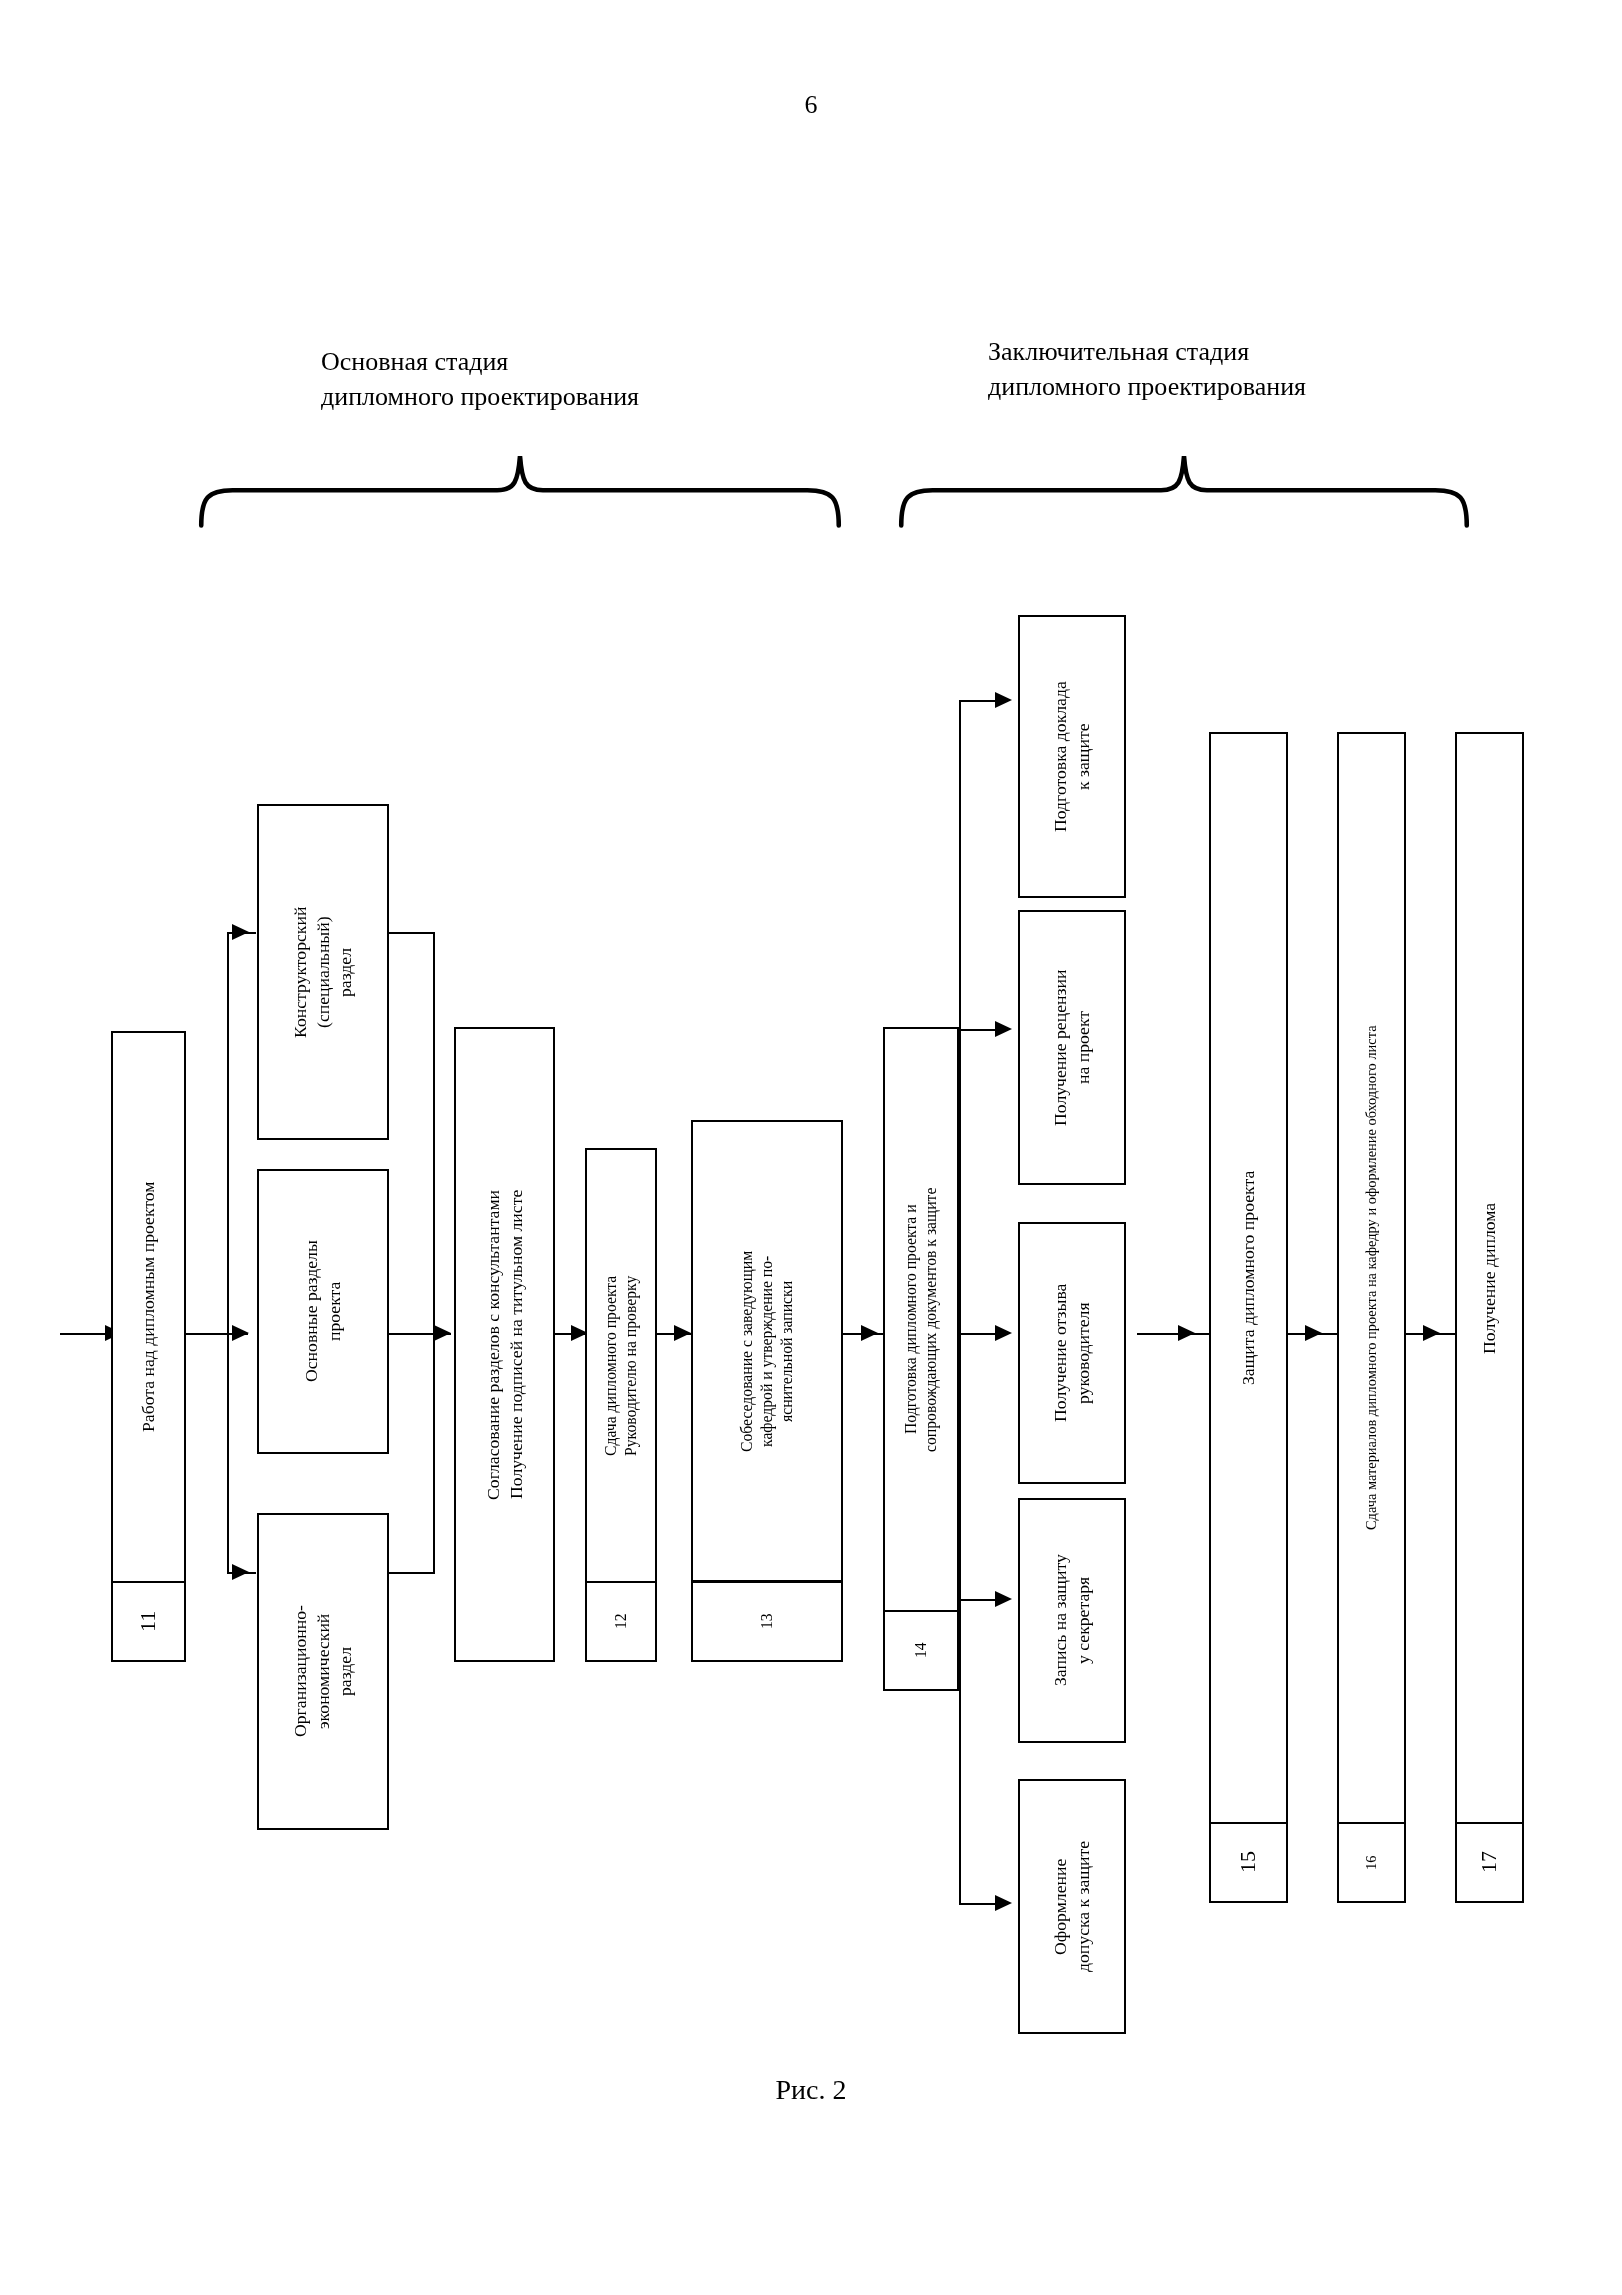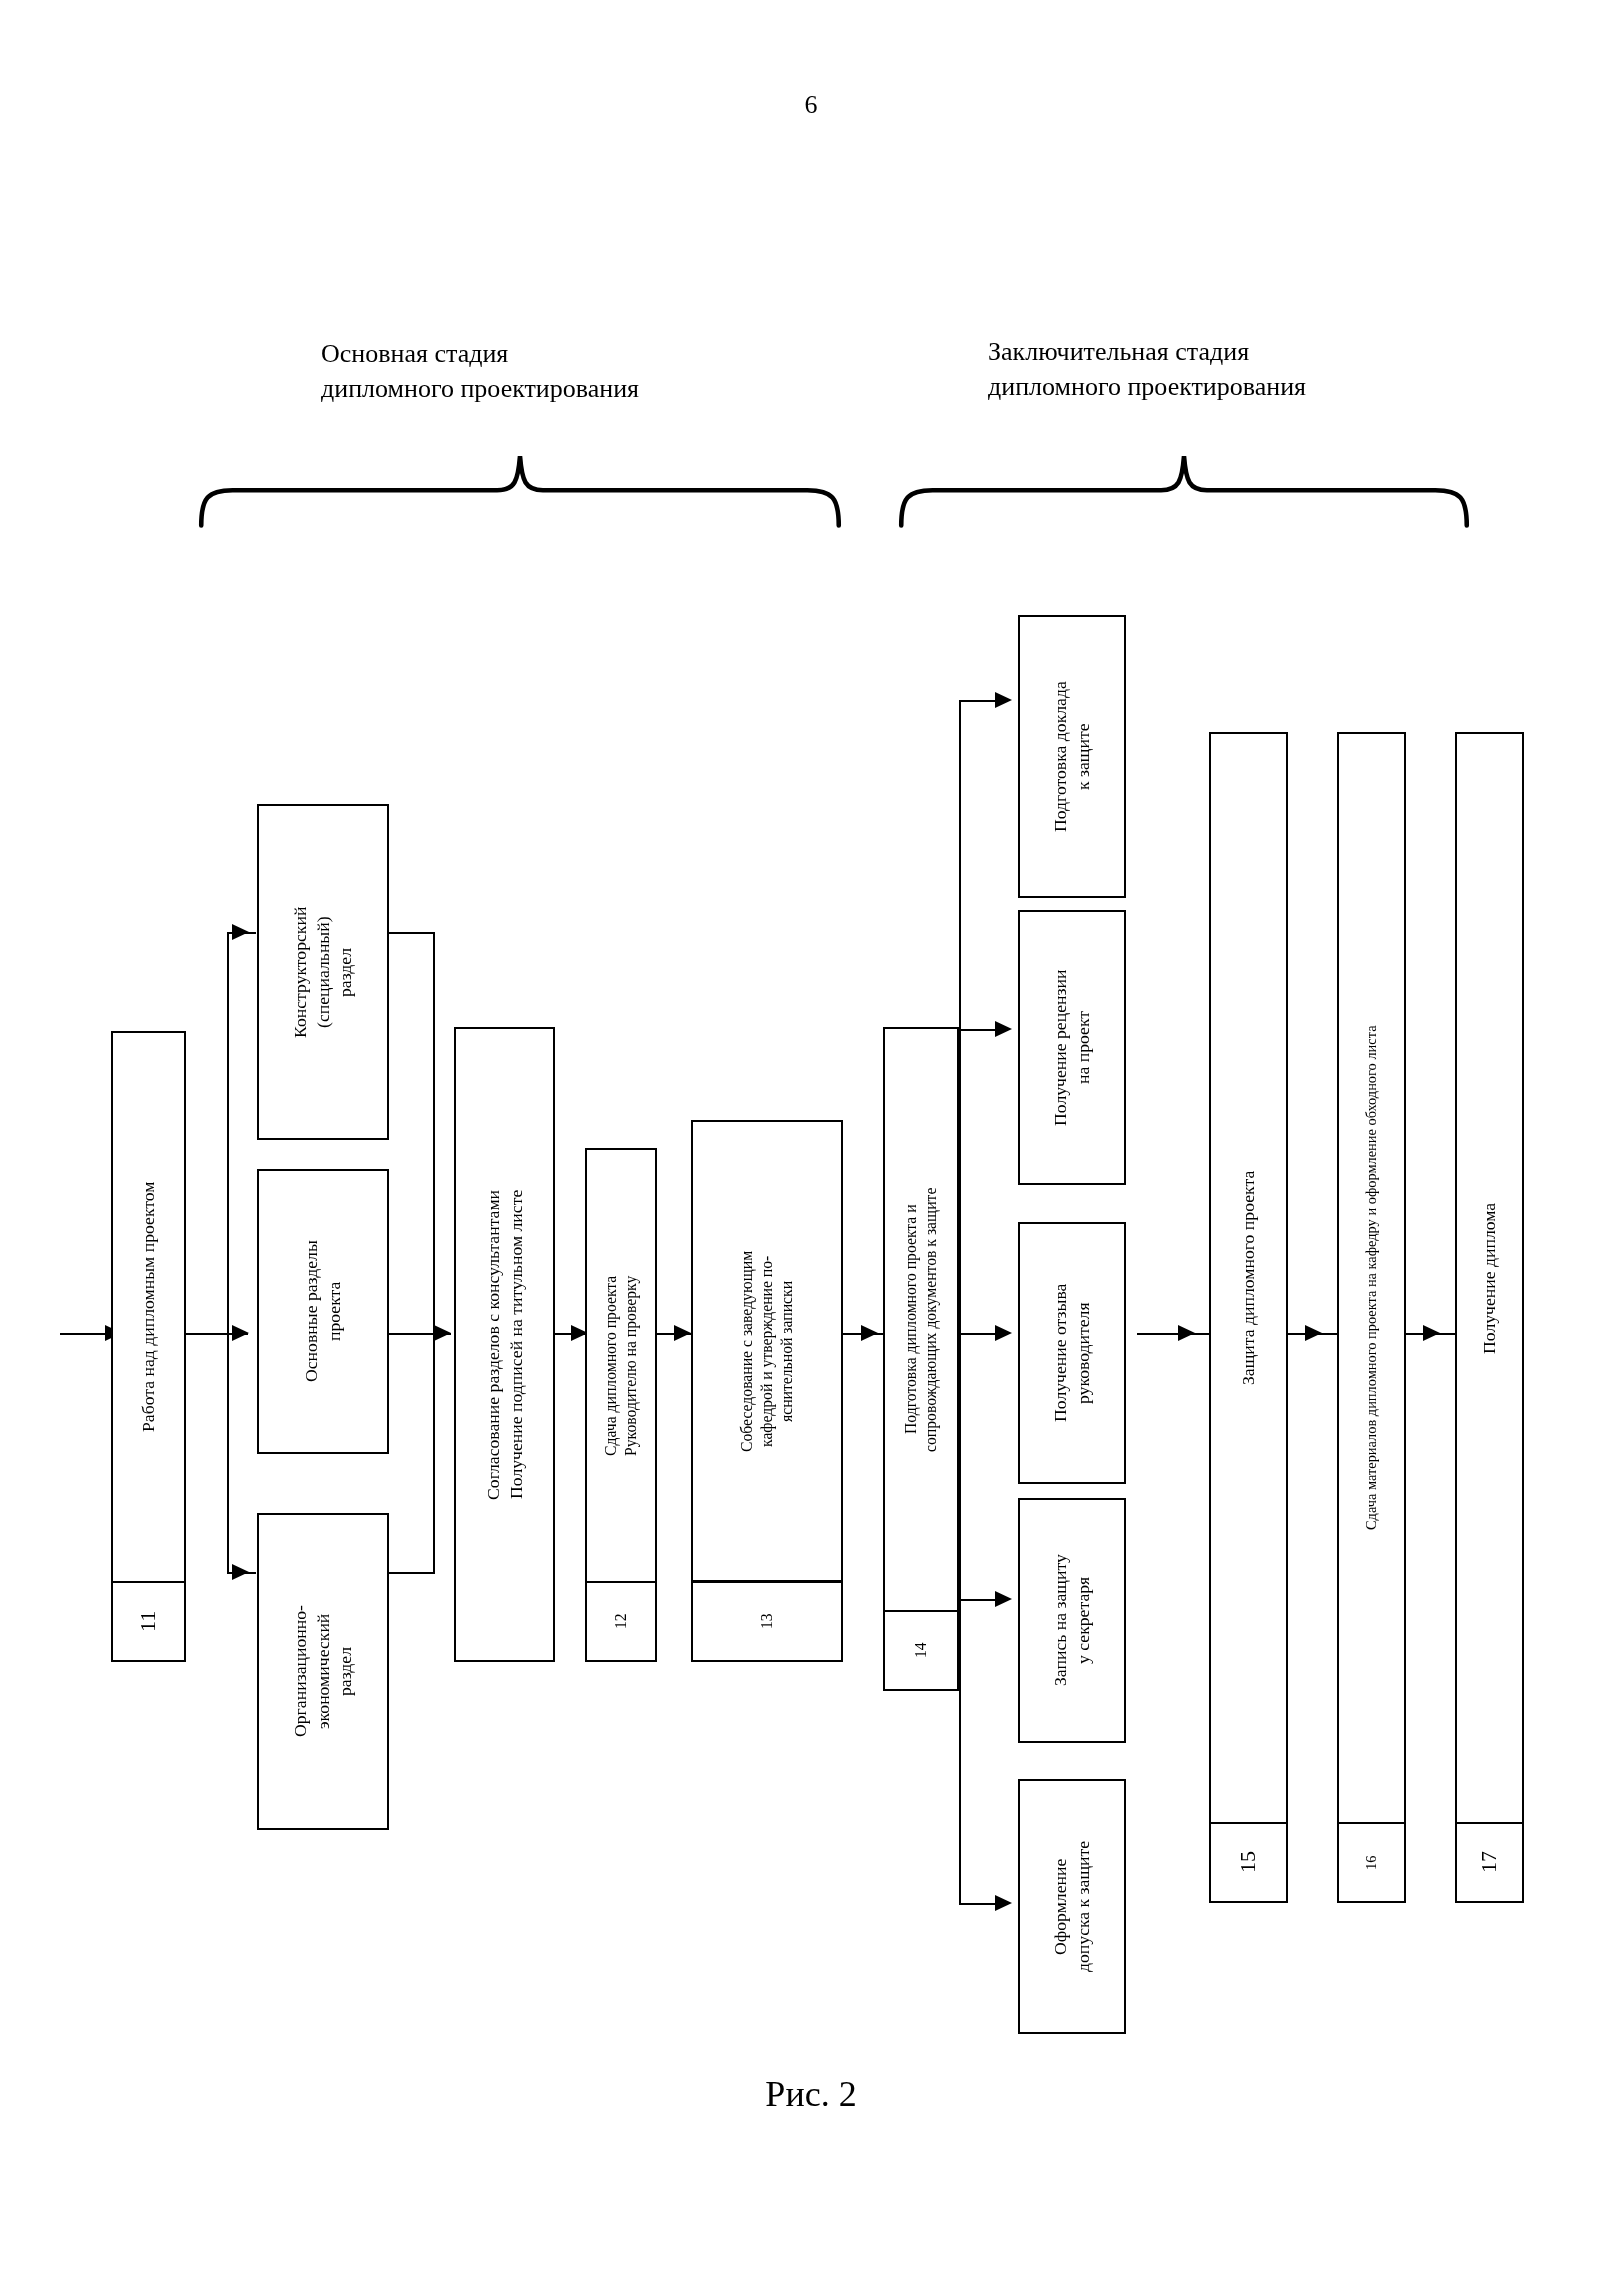--- a/index.html
+++ b/index.html
@@ -23,30 +23,30 @@
     text-align: center;
     font-size: 26px;
     line-height: 1;
   }
   .fig-caption {
     position: absolute;
     top: 2076px;
     left: 0;
     width: 1622px;
     text-align: center;
-    font-size: 36px;
+    font-size: 28px;
     line-height: 1;
   }
   .stage-label {
     position: absolute;
     font-size: 26px;
     line-height: 1.35;
     white-space: pre-line;
   }
-  #stage-label-main  { left: 321px;  top: 336px; }
+  #stage-label-main  { left: 321px;  top: 344px; }
   #stage-label-final { left: 988px; top: 334px; }
 
   .brace-svg { position: absolute; }
 
   
   .node {
     position: absolute;
     box-sizing: border-box;
     border: 2px solid #000;
     background: #fff;

